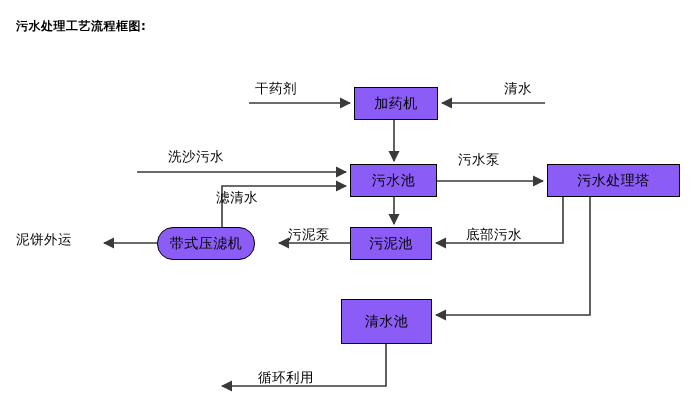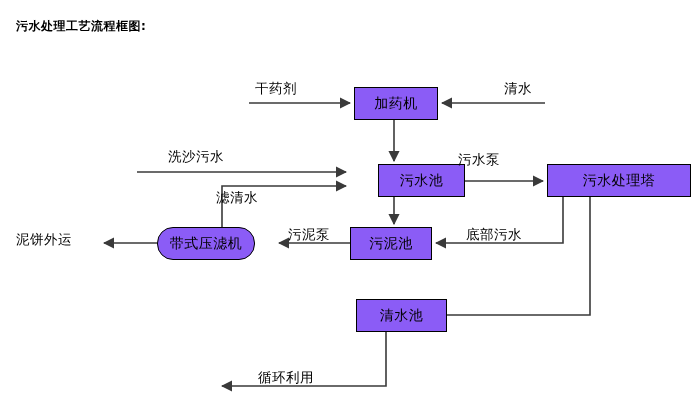--- a/index.html
+++ b/index.html
@@ -99,37 +99,37 @@
       <path d="M 590 197 L 590 315 L 436 315" marker-end="url(#arrow-r)"></path>
 
       <path d="M 386 332 L 386 386 L 222 386" marker-end="url(#arrow-r)"></path>
     </g>
   </svg>
 
   <div class="node" style="left:354px; top:87px; width:84px; height:33px;">
     <span>加药机</span>
   </div>
 
-  <div class="node" style="left:350px; top:164px; width:87px; height:33px;margin-left:28px;">
+  <div class="node" style="left:350px; top:164px; width:87px; height:33px;">
     <span>污水池</span>
   </div>
 
-  <div class="node" style="left:547px; top:164px; width:144px; height:33px;">
+  <div class="node" style="left:547px; top:164px; width:133px; height:33px;">
     <span>污水处理塔</span>
   </div>
 
   <div class="node" style="left:157px; top:227px; width:98px; height:33px;border-radius:16px;">
     <span>带式压滤机</span>
   </div>
 
   <div class="node" style="left:350px; top:227px; width:82px; height:33px;text-align:center;">
     <span>污泥池</span>
   </div>
 
-  <div class="node" style="left:341px; top:299px; width:91px; height:33px;margin-left:15px;">
+  <div class="node" style="left:341px; top:299px; width:91px; height:45px;">
     <span>清水池</span>
   </div>
 
   <div class="edge-label" style="left:255px; top:80px;">干药剂</div>
 
   <div class="edge-label" style="left:474px; top:80px;margin-left:30px;">清水</div>
 
   <div class="edge-label" style="left:168px; top:148px;text-align:right;">洗沙污水</div>
 
   <div class="edge-label" style="left:216px; top:189px;">滤清水</div>

